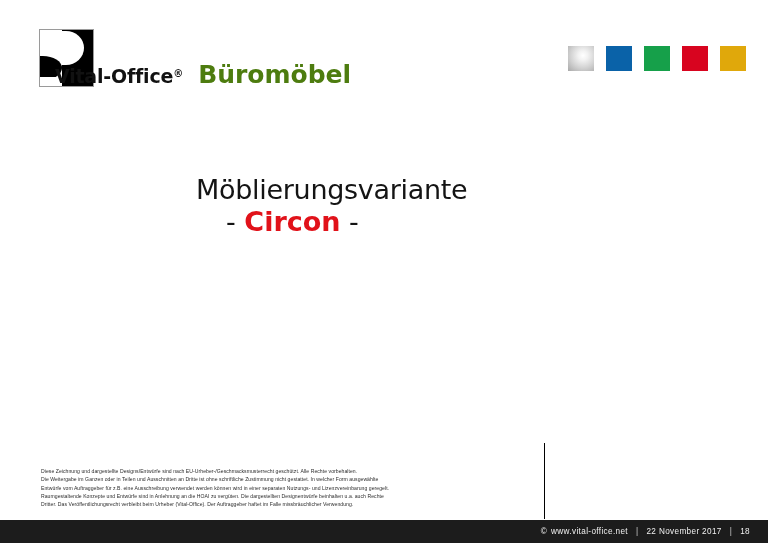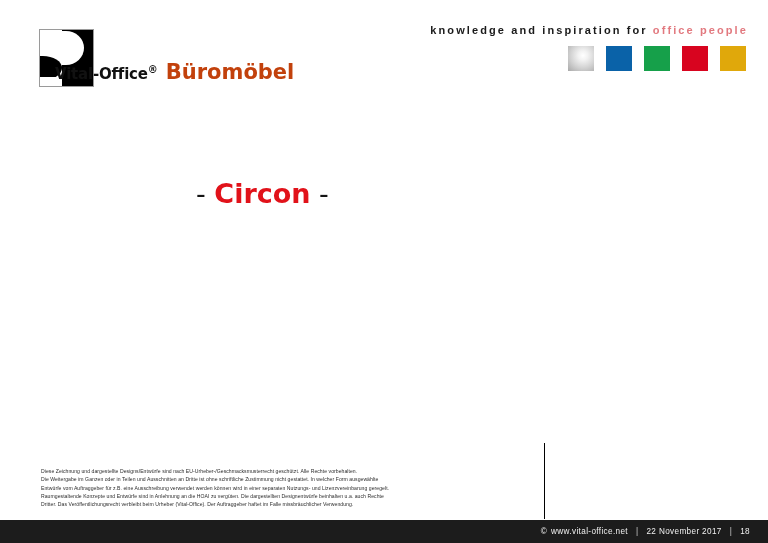--- a/index.html
+++ b/index.html
@@ -76,38 +76,38 @@
   }
   #logo-wordmark {
     position: absolute;
     left: 55px;
     top: 62px;
     white-space: nowrap;
     line-height: 1;
   }
   .wm-vital {
     font-family: "DejaVu Sans", sans-serif;
-    font-size: 15px;
+    font-size: 19px;
     font-weight: bold;
     color: #111111;
     letter-spacing: -0.2px;
   }
   .wm-reg {
     font-family: "DejaVu Sans", sans-serif;
     font-size: 10px;
     font-weight: bold;
     color: #111111;
     vertical-align: super;
   }
   .wm-buero {
     font-family: "DejaVu Sans", sans-serif;
-    font-size: 21px;
-    font-weight: bold;
-    color: #c2410c;
-    margin-left: 8px;
+    font-size: 25px;
+    font-weight: bold;
+    color: #4d7c0f;
+    margin-left: 15px;
   }
 
   
   #tagline {
     position: absolute;
     right: 20px;
     top: 24px;
     font-family: "Liberation Sans", sans-serif;
     font-size: 11px;
     font-weight: bold;
@@ -147,20 +147,21 @@
     color: #141414;
     letter-spacing: -0.3px;
     white-space: nowrap;
   }
   #title-sub {
     font-family: "DejaVu Sans", sans-serif;
     font-size: 27px;
     color: #141414;
     margin-top: 4px;
     white-space: nowrap;
+    margin-left: 30px;
   }
   #title-sub .accent {
     color: #e1121a;
     font-weight: bold;
   }
 
   
   #legal {
     position: absolute;
     left: 41px;
@@ -223,34 +224,31 @@
       <div class="wtop"></div>
       <div class="lobe-top"></div>
       <div class="notch"></div>
       <div class="foot"></div>
     </div>
   </div>
   <div id="logo-wordmark">
     <span class="wm-vital">Vital-Office</span><span class="wm-reg">®</span><span class="wm-buero">Büromöbel</span>
   </div>
 
-  <div id="tagline">
-    <span class="t-dark">knowledge and inspiration for</span>
-    <span class="t-accent">office people</span>
-  </div>
 
   <div id="swatches">
     <div class="swatch silver"></div>
     <div class="swatch" id="sw-blue" style="background: rgb(10, 98, 168);"></div>
     <div class="swatch" id="sw-green" style="background: rgb(22, 160, 74);"></div>
     <div class="swatch" id="sw-red" style="background: rgb(216, 4, 31);"></div>
     <div class="swatch" id="sw-yellow" style="background: rgb(224, 168, 11);"></div>
   </div>
 
   <div id="title-block">
+    <div id="title-main">Möblierungsvariante</div>
     <div id="title-sub">
       <span>- </span><span class="accent">Circon</span><span> -</span>
     </div>
   </div>
 
   <div id="legal">
     <p>Diese Zeichnung und dargestellte Designs/Entwürfe sind nach EU-Urheber-/Geschmacksmusterrecht geschützt. Alle Rechte vorbehalten.</p>
     <p>Die Weitergabe im Ganzen oder in Teilen und Ausschnitten an Dritte ist ohne schriftliche Zustimmung nicht gestattet. In welcher Form ausgewählte</p>
     <p>Entwürfe vom Auftraggeber für z.B. eine Ausschreibung verwendet werden können wird in einer separaten Nutzungs- und Lizenzvereinbarung geregelt.</p>
     <p>Raumgestaltende Konzepte und Entwürfe sind in Anlehnung an die HOAI zu vergüten. Die dargestellten Designentwürfe beinhalten u.a. auch Rechte</p>

